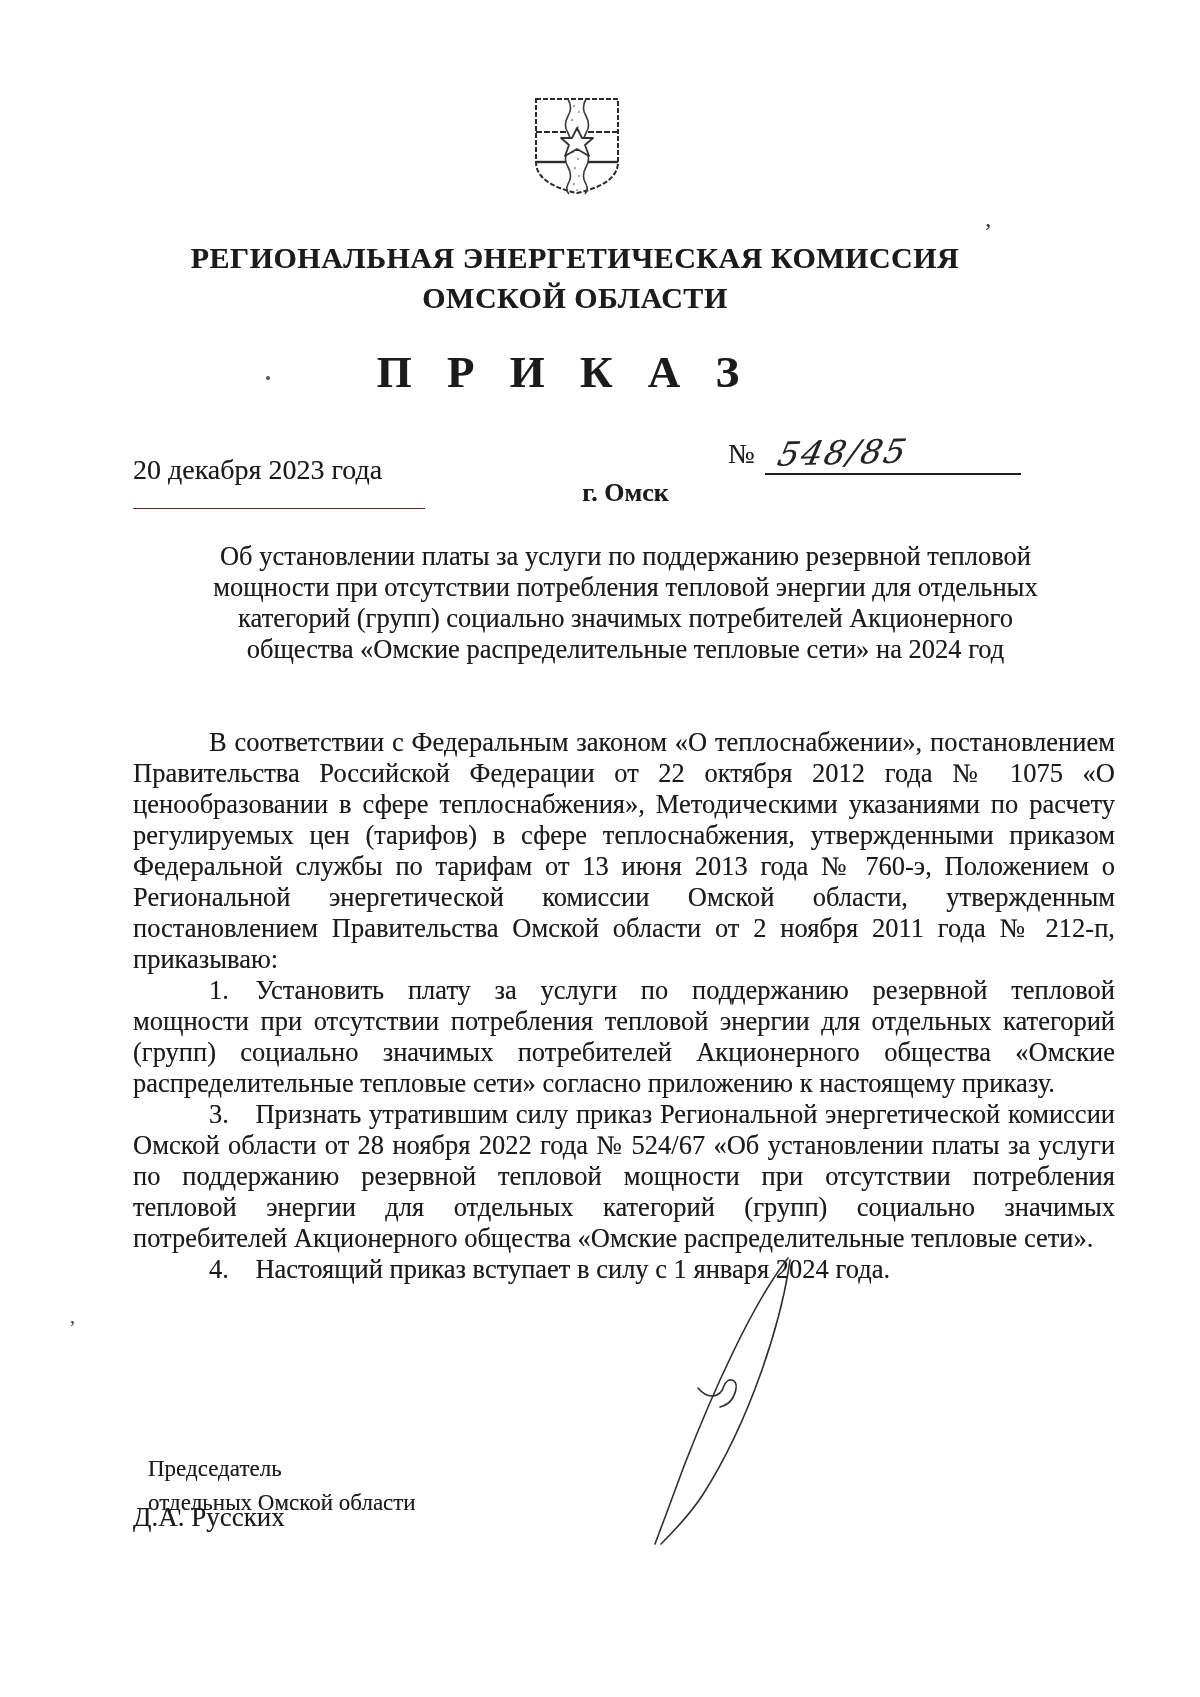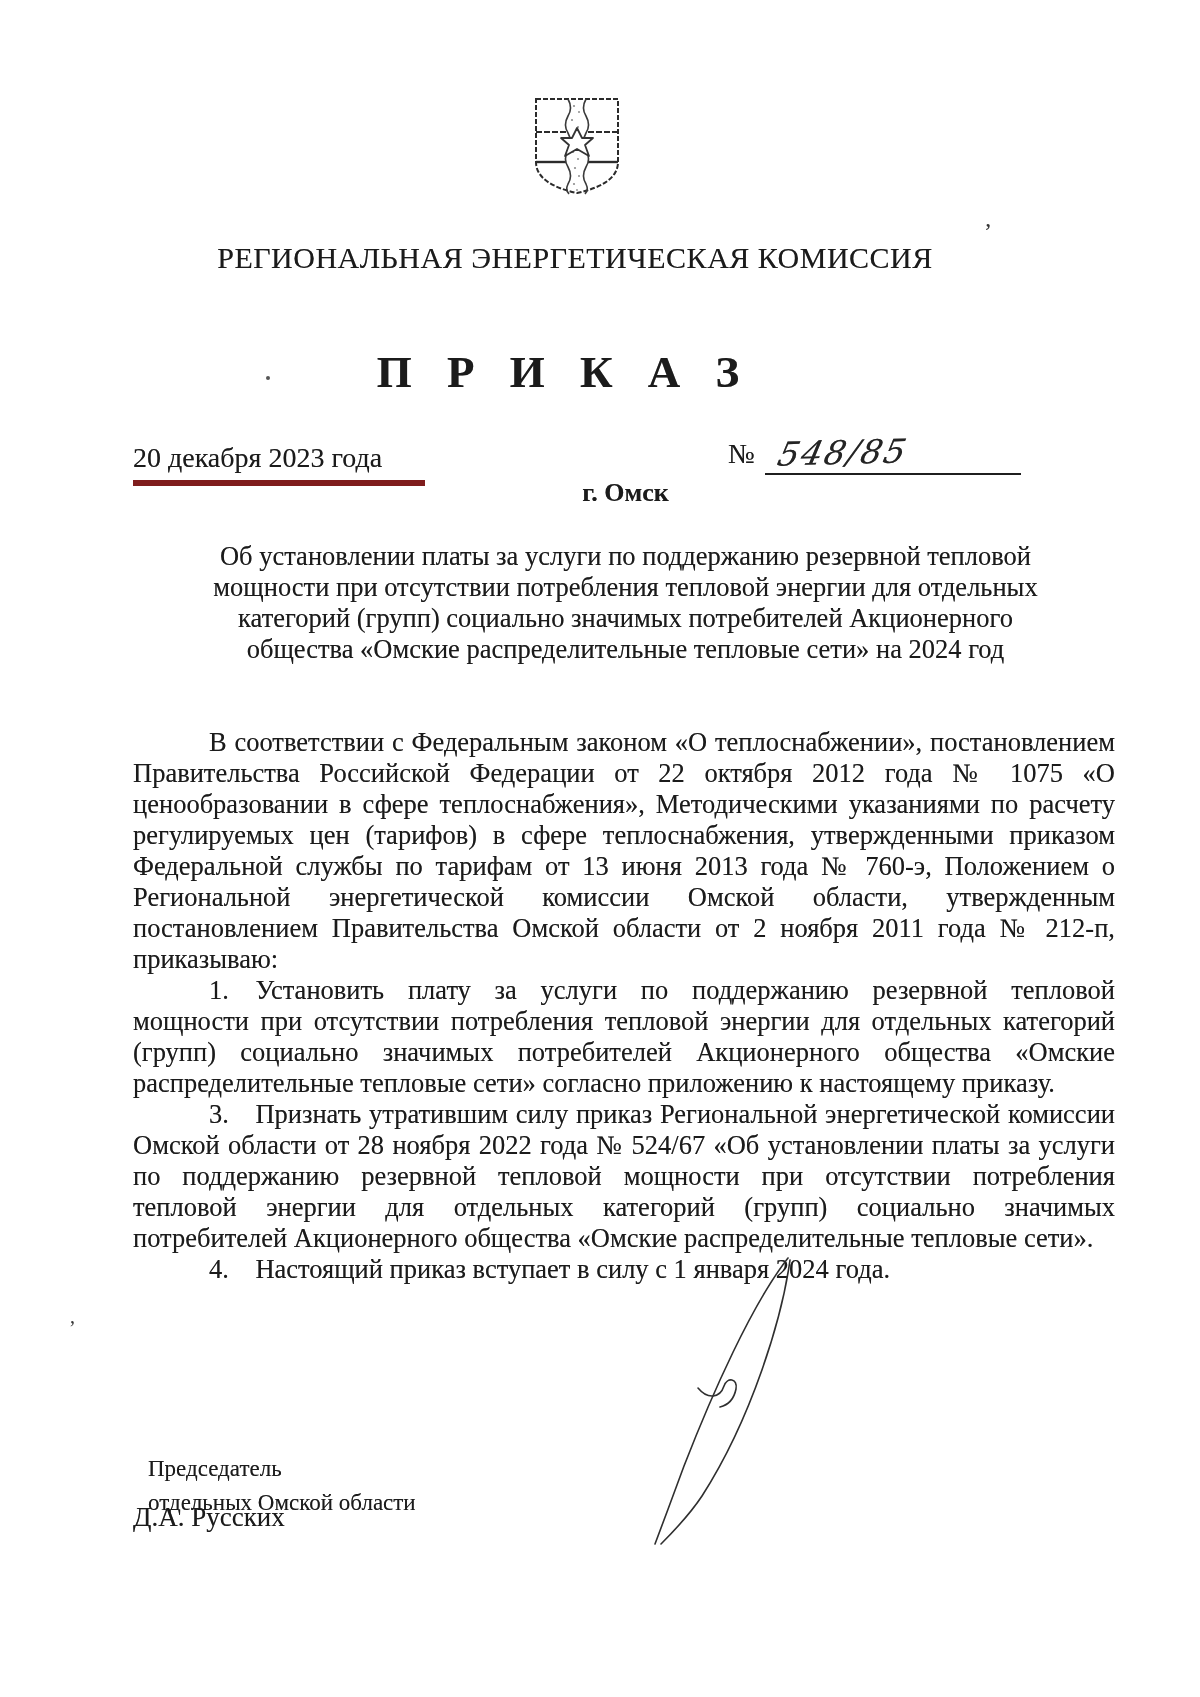--- a/index.html
+++ b/index.html
@@ -11,32 +11,33 @@
     font-family:"Liberation Serif", serif;
     color:#1b1b1b;
     overflow:hidden;
   }
   .txt{ text-shadow:0 0 0.5px rgba(0,0,0,.45); }
 
   .emblem{position:absolute;left:531px;top:96px;width:92px;height:101px;}
 
   .org-name{
     position:absolute;left:135px;top:238px;width:880px;
-    text-align:center;font-weight:normal;font-size:30px;line-height:40px;
+    text-align:center;font-weight:bold;font-size:30px;line-height:40px;
     letter-spacing:0.5px;
   }
   .doc-type{
     position:absolute;left:118px;top:346px;width:880px;
     text-align:center;font-weight:bold;font-size:45px;letter-spacing:12px;
     text-indent:12px;
   }
   .date-block{position:absolute;left:133px;top:442px;font-size:28px;}
   .date-underline{
-    display:inline-block;width:292px;border-bottom:6px solid #7f1d1d;
-    padding-bottom:6px;
+    display:inline-block;width:292px;border-bottom:1px solid #7f1d1d;
+    padding-bottom:22px;
+    margin-top:12px;
   }
   .number-block{position:absolute;left:728px;top:436px;font-size:28px;}
   .no-label{vertical-align:bottom;display:inline-block;padding-bottom:5px;}
   .no-line{
     display:inline-block;width:256px;border-bottom:2px solid #1f1f1f;
     margin-left:10px;padding-bottom:2px;vertical-align:bottom;
   }
   .handwritten{
     display:inline-block;margin-left:14px;
     font-family:"DejaVu Serif", serif;
@@ -108,20 +109,21 @@
         <circle cx="43" cy="88" r="1.1"></circle>
           <circle cx="46" cy="94" r="0.9"></circle>
       </g>
 
       <path d="M46,32 L51,42 L62,42 L54,49 L58,60 L46,53 L34,60 L38,49 L30,42 L41,42 Z" fill="#ffffff" stroke="#333333" stroke-width="1.8" stroke-linejoin="round"></path>
     </svg>
   </div>
 
   <div class="org-name txt">
     <div>РЕГИОНАЛЬНАЯ ЭНЕРГЕТИЧЕСКАЯ КОМИССИЯ</div>
+    <div>ОМСКОЙ ОБЛАСТИ</div>
   </div>
 
   <div class="doc-type txt">П Р И К А З</div>
 
   <div class="date-block txt">
     <span class="date-underline">20 декабря 2023 года</span>
   </div>
 
   <div class="number-block txt">
     <span class="no-label">№</span><span class="no-line"><span class="handwritten">548/85</span></span>

